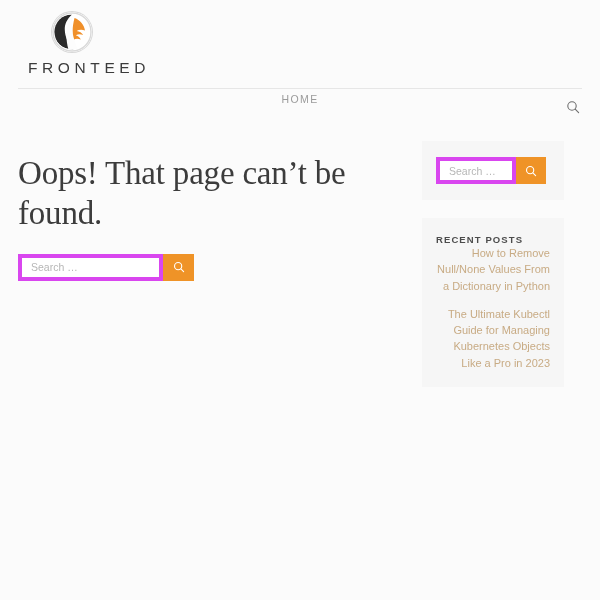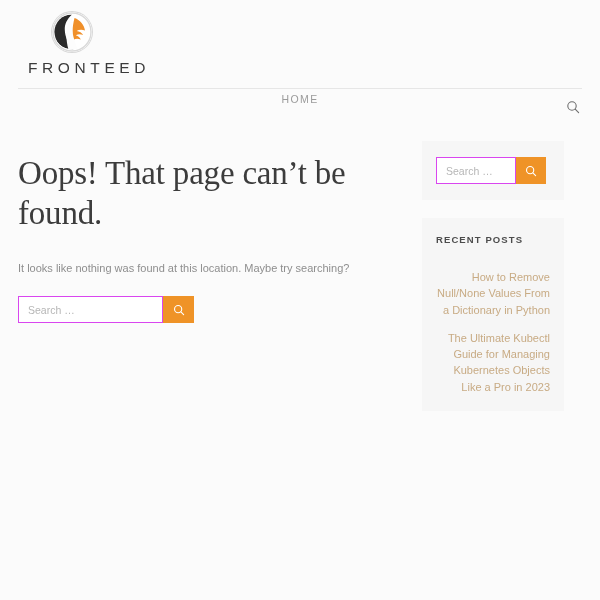--- a/index.html
+++ b/index.html
@@ -133,21 +133,21 @@
 
   
   .search-form {
     display: flex;
     margin-top: 20px;
   }
 
   .search-form .search-field {
     width: 145px;
     height: 27px;
-    border: 1px solid #d946ef;
+    border: 4px solid #d946ef;
     background: #ffffff;
     font-family: "Liberation Sans", sans-serif;
     font-size: 10.5px;
     color: #6f6f6f;
     padding: 0 9px;
     outline: none;
   }
   .search-form .search-field::placeholder {
     color: #b6b6b6;
   }
@@ -173,21 +173,21 @@
     background: #f6f6f6;
     padding: 16px 14px;
     margin-bottom: 18px;
   }
 
   .widget-title {
     font-size: 9.5px;
     letter-spacing: 1.1px;
     font-weight: 700;
     color: #4c4c4c;
-    margin-bottom: 24px;
+    margin-bottom: 0;
     text-transform: uppercase;
   }
 
   .widget-list {
     list-style: none;
   }
 
   .widget-list li {
     margin-bottom: 12px;
   }
@@ -245,21 +245,20 @@
           <line x1="9.2" y1="9.2" x2="12.6" y2="12.6" stroke="#6d6d6d" stroke-width="1.1" stroke-linecap="round"></line>
         </svg>
       </div>
     </nav>
   </header>
 
   <div class="content-wrap">
 
     <main class="main-col">
       <h1 class="page-title">Oops! That page can’t be found.</h1>
-      <p class="page-intro">It looks like nothing was found at this location. Maybe try searching?</p>
 
       <form class="search-form">
         <input class="search-field" type="text" placeholder="Search …" style="">
         <button class="search-submit" type="button">
           <span>
             <svg class="icon-svg" width="12" height="12" viewBox="0 0 14 14" aria-hidden="true">
               <circle cx="6" cy="6" r="4.2" fill="none" stroke="#ffffff" stroke-width="1.3"></circle>
               <line x1="9.2" y1="9.2" x2="12.4" y2="12.4" stroke="#ffffff" stroke-width="1.3" stroke-linecap="round"></line>
             </svg>
           </span>

